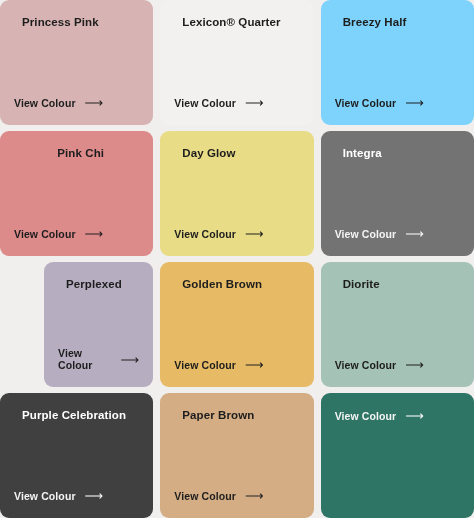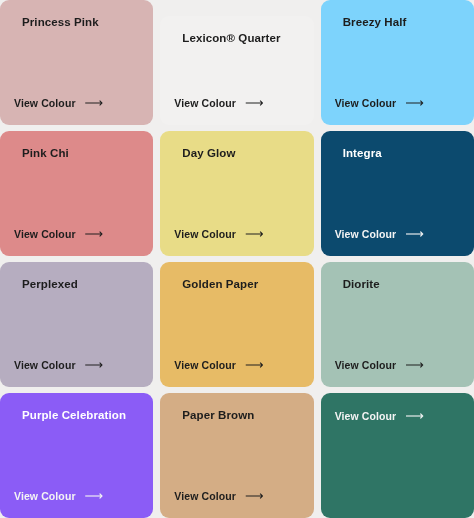--- a/index.html
+++ b/index.html
@@ -66,77 +66,77 @@
 <body style="background: rgb(240, 239, 238);">
 
 <div id="swatch-grid" style="grid-template-columns: repeat(3, 1fr); grid-template-rows: repeat(4, 1fr);">
     <div class="swatch-card tone-dark" style="background: rgb(215, 180, 179);">
       <div class="swatch-name">Princess Pink</div>
       <div class="swatch-link">
         <span>View Colour</span>
         <span class="arrow-icon">⟶</span>
       </div>
     </div>
-    <div class="swatch-card tone-dark" style="background: rgb(242, 241, 240); margin-top: 16px;">
+    <div class="swatch-card tone-dark" style="background: rgb(242, 241, 240);">
       <div class="swatch-name">Lexicon® Quarter</div>
       <div class="swatch-link">
         <span>View Colour</span>
         <span class="arrow-icon">⟶</span>
       </div>
     </div>
     <div class="swatch-card tone-dark" style="background: #7dd3fc;">
       <div class="swatch-name">Breezy Half</div>
       <div class="swatch-link">
         <span>View Colour</span>
         <span class="arrow-icon">⟶</span>
       </div>
     </div>
-    <div class="swatch-card tone-dark" style="background: rgb(221, 138, 138);">
+    <div class="swatch-card tone-dark" style="background: rgb(221, 138, 138); text-align: center;">
       <div class="swatch-name">Pink Chi</div>
       <div class="swatch-link">
         <span>View Colour</span>
         <span class="arrow-icon">⟶</span>
       </div>
     </div>
     <div class="swatch-card tone-dark" style="background: rgb(232, 220, 135);">
       <div class="swatch-name">Day Glow</div>
       <div class="swatch-link">
         <span>View Colour</span>
         <span class="arrow-icon">⟶</span>
       </div>
     </div>
-    <div class="swatch-card tone-light" style="background: #0c4a6e;">
+    <div class="swatch-card tone-light" style="background: #737373;">
       <div class="swatch-name">Integra</div>
       <div class="swatch-link">
         <span>View Colour</span>
         <span class="arrow-icon">⟶</span>
       </div>
     </div>
-    <div class="swatch-card tone-dark" style="background: rgb(182, 173, 192);">
+    <div class="swatch-card tone-dark" style="background: rgb(182, 173, 192); margin-left: 44px;">
       <div class="swatch-name">Perplexed</div>
       <div class="swatch-link">
         <span>View Colour</span>
         <span class="arrow-icon">⟶</span>
       </div>
     </div>
     <div class="swatch-card tone-dark" style="background: rgb(231, 187, 102);">
-      <div class="swatch-name">Golden Paper</div>
+      <div class="swatch-name">Golden Brown</div>
       <div class="swatch-link">
         <span>View Colour</span>
         <span class="arrow-icon">⟶</span>
       </div>
     </div>
     <div class="swatch-card tone-dark" style="background: rgb(164, 194, 181);">
       <div class="swatch-name">Diorite</div>
       <div class="swatch-link">
         <span>View Colour</span>
         <span class="arrow-icon">⟶</span>
       </div>
     </div>
-    <div class="swatch-card tone-light" style="background: #8b5cf6;">
+    <div class="swatch-card tone-light" style="background: #404040;">
       <div class="swatch-name">Purple Celebration</div>
       <div class="swatch-link">
         <span>View Colour</span>
         <span class="arrow-icon">⟶</span>
       </div>
     </div>
     <div class="swatch-card tone-dark" style="background: rgb(212, 173, 133);">
       <div class="swatch-name">Paper Brown</div>
       <div class="swatch-link">
         <span>View Colour</span>

